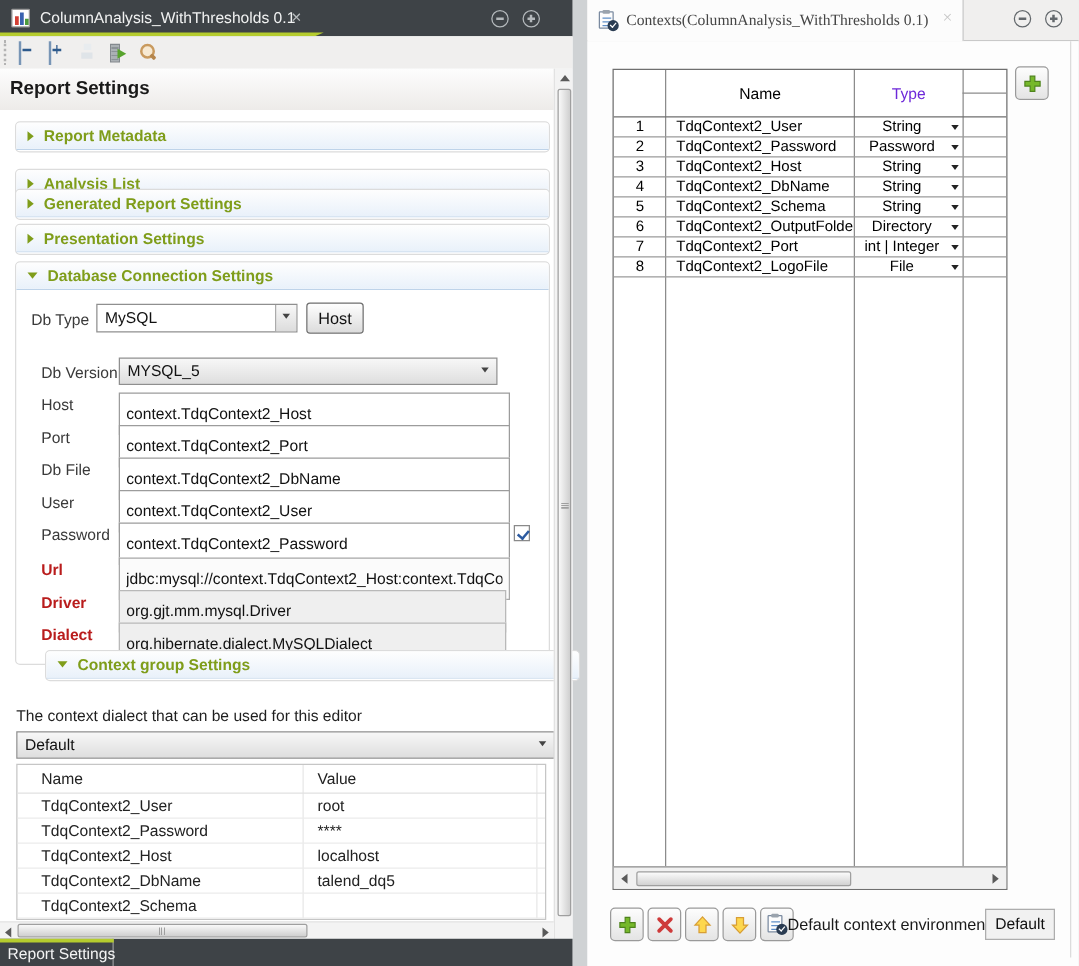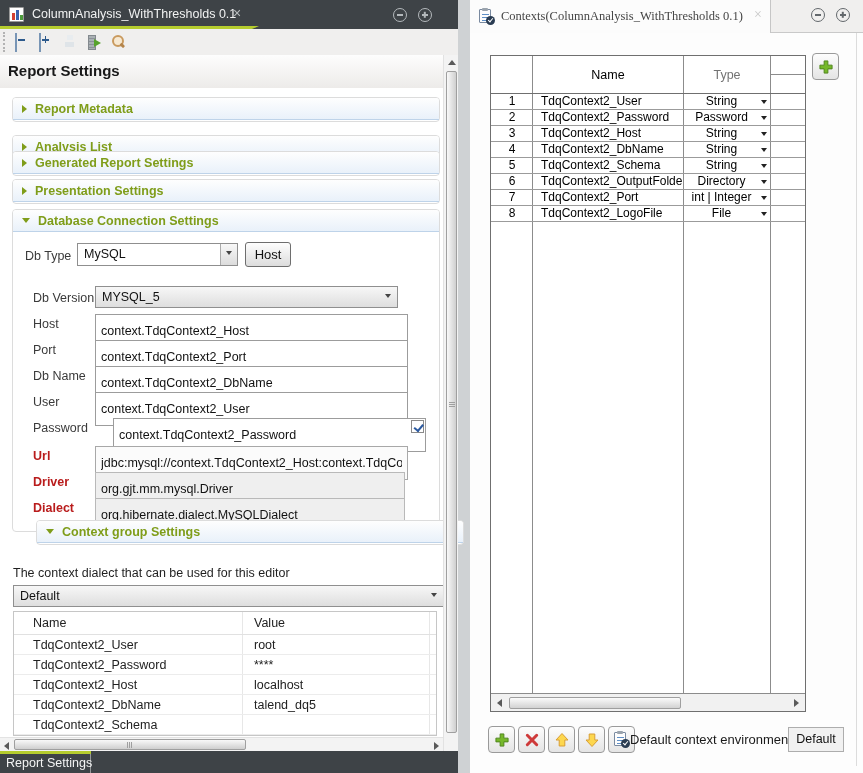--- a/index.html
+++ b/index.html
@@ -121,21 +121,21 @@
   .icon-contexts .cc::after { content:''; position:absolute; left:2px; top:2px; width:4px; height:2px; border-left:1.4px solid #fff; border-bottom:1.4px solid #fff; transform:rotate(-50deg); }
 
   .r-content { position:absolute; left:0; top:33px; width:393px; height:740px; background:#fdfdfd; }
   .r-edge { position:absolute; left:386px; top:0; width:1px; height:733px; background:#dcdcdc; }
 
   #ctx-table { position:absolute; left:20px; top:22px; width:316px; height:657px; border:1px solid #6f6f6f; background:#fff; }
   #ctx-table .vline { position:absolute; top:0; width:1px; height:637px; background:#8c8c8c; }
   #ctx-table .hdr-bottom { position:absolute; left:0; top:37px; width:314px; height:1px; background:#6f6f6f; }
   #ctx-table .hdr-split { position:absolute; left:279px; top:18px; width:35px; height:1px; background:#8c8c8c; }
   .rt-hname { position:absolute; left:41px; top:0; width:152px; height:38px; line-height:38px; text-align:center; font-size:12.5px; color:#000; }
-  .rt-htype { position:absolute; left:192px; top:0; width:88px; height:38px; line-height:38px; text-align:center; font-size:12.5px; color:#737373; }
+  .rt-htype { position:absolute; left:192px; top:0; width:88px; height:38px; line-height:38px; text-align:center; font-size:12.5px; color:#6d28d9; }
   #ctx-rows { position:absolute; left:0; top:38px; width:314px; }
   .rt-row { display:grid; grid-template-columns:42px 151px 87px 34px; height:16px; border-bottom:1px solid #9b9b9b; }
   .rt-num { text-align:center; font-size:12px; line-height:15px; color:#000; }
   .rt-name { font-size:12px; line-height:15px; color:#000; padding-left:8px; white-space:nowrap; overflow:hidden; }
   .rt-type { position:relative; text-align:center; font-size:12px; line-height:15px; color:#000; padding-right:12px; cursor:pointer; }
   .rt-type .dd { position:absolute; right:4px; top:6px; border-top:4px solid #222; border-left:3.5px solid transparent; border-right:3.5px solid transparent; }
   .hscroll-r { position:absolute; left:0; bottom:0; width:314px; height:18px; background:#f1f1f1; border-top:1px solid #8c8c8c; }
   .hscroll-r .la { position:absolute; left:6px; top:5px; border-right:5px solid #5a5a5a; border-top:4px solid transparent; border-bottom:4px solid transparent; }
   .hscroll-r .ra { position:absolute; right:6px; top:5px; border-left:5px solid #5a5a5a; border-top:4px solid transparent; border-bottom:4px solid transparent; }
   .hscroll-r .thumb { position:absolute; left:18px; top:2.5px; width:172px; height:12px; background:linear-gradient(#fbfbfb,#d2d2d2); border:1px solid #9f9f9f; border-radius:2px; }
@@ -228,28 +228,28 @@
       <span class="cval">MYSQL_5</span>
       <span class="cbtn"></span>
     </div>
 
     <span class="fld-label" style="left:33px;top:317px;">Host</span>
     <input class="txt-input" style="left: 95px; top: 314px; width: 313px;" value="context.TdqContext2_Host">
 
     <span class="fld-label" style="left:33px;top:343px;">Port</span>
     <input class="txt-input" style="left: 95px; top: 340px; width: 313px;" value="context.TdqContext2_Port">
 
-    <span class="fld-label" style="left:33px;top:369px;">Db Name</span>
+    <span class="fld-label" style="left:33px;top:369px;">Db File</span>
     <input class="txt-input" style="left: 95px; top: 366px; width: 313px;" value="context.TdqContext2_DbName">
 
     <span class="fld-label" style="left:33px;top:395px;">User</span>
     <input class="txt-input" style="left: 95px; top: 392px; width: 313px;" value="context.TdqContext2_User">
 
     <span class="fld-label" style="left:33px;top:421px;">Password</span>
-    <input class="txt-input" style="left: 95px; top: 418px; width: 313px; margin-left: 18px;" value="context.TdqContext2_Password">
+    <input class="txt-input" style="left: 95px; top: 418px; width: 313px;" value="context.TdqContext2_Password">
     <span class="checkbox" style="left:411px;top:420px;"></span>
 
     <span class="fld-label dim" style="left:33px;top:449px;">Url</span>
     <input class="txt-input ro1" style="left: 95px; top: 446px; width: 313px;" value="jdbc:mysql://context.TdqContext2_Host:context.TdqCont">
 
     <span class="fld-label dim" style="left:33px;top:475px;">Driver</span>
     <input class="txt-input ro2" style="left: 95px; top: 472px; width: 310px;" value="org.gjt.mm.mysql.Driver">
 
     <span class="fld-label dim" style="left:33px;top:501px;">Dialect</span>
     <input class="txt-input ro2" style="left: 95px; top: 498px; width: 310px;" value="org.hibernate.dialect.MySQLDialect">

